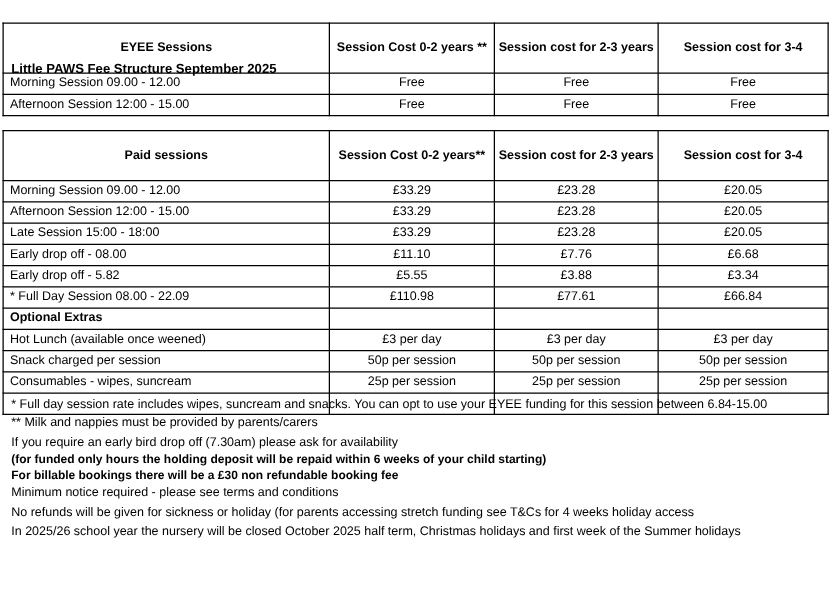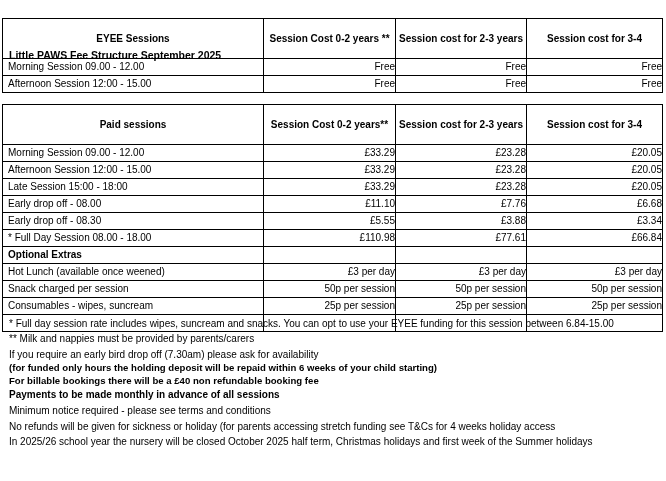--- a/index.html
+++ b/index.html
@@ -17,21 +17,21 @@
       width: 660px; border-collapse: collapse; table-layout: fixed;
       font-size: 10px;
     }
     table.fee td, table.fee th {
       border: 1px solid #000; padding: 0 0 0 5px;
       height: 16px; line-height: 16px; white-space: nowrap; overflow: hidden;
     }
     table.fee th {
       font-weight: bold; text-align: center; padding: 0; height: 39px;
     }
-    table.fee td.num { text-align: right; padding: 0; }
+    table.fee td.num { text-align: center; padding: 0; }
     table.fee td.bold { font-weight: bold; }
     table.fee col.c0 { width: 261px; }
     table.fee col.c1 { width: 132px; }
     table.fee col.c2 { width: 131px; }
     table.fee col.c3 { width: 136px; }
     #eyee-table { top: 18px; }
     #paid-table { top: 104px; padding-left: 20px; }
     .notes {
       position: absolute; left: 9px; top: 316px; width: 655px;
       font-size: 10px;
@@ -106,27 +106,27 @@
     <td class="num">£23.28</td>
     <td class="num">£20.05</td>
   </tr>
   <tr>
     <td>Early drop off - 08.00</td>
     <td class="num">£11.10</td>
     <td class="num">£7.76</td>
     <td class="num">£6.68</td>
   </tr>
   <tr>
-    <td>Early drop off - 08.30</td>
+    <td>Early drop off - 5.82</td>
     <td class="num">£5.55</td>
     <td class="num">£3.88</td>
     <td class="num">£3.34</td>
   </tr>
   <tr>
-    <td>* Full Day Session 08.00 - 18.00</td>
+    <td>* Full Day Session 08.00 - 22.09</td>
     <td class="num">£110.98</td>
     <td class="num">£77.61</td>
     <td class="num">£66.84</td>
   </tr>
   <tr>
     <td class="bold">Optional Extras</td>
     <td class="num"></td>
     <td class="num"></td>
     <td class="num"></td>
   </tr>
@@ -155,18 +155,17 @@
     <td class="num"></td>
   </tr>
 </tbody>
   </table>
 
 <div class="notes">
   <div>* Full day session rate includes wipes, suncream and snacks.  You can opt to use your EYEE funding for this session between 6.84-15.00</div>
   <div>** Milk and nappies must be provided by parents/carers</div>
   <div>If you require an early bird drop off (7.30am) please ask for availability</div>
   <div class="bold">(for funded only hours the holding deposit will be repaid within 6 weeks of your child starting)</div>
-  <div class="bold">For billable bookings there will be a £40 non refundable booking fee</div>
-  <div class="bold big">Payments to be made monthly in advance of all sessions</div>
+  <div class="bold">For billable bookings there will be a £30 non refundable booking fee</div>
   <div>Minimum notice required - please see terms and conditions</div>
   <div>No refunds will be given for sickness or holiday (for parents accessing stretch funding see T&amp;Cs for 4 weeks holiday access</div>
   <div>In 2025/26 school year the nursery will be closed October 2025 half term, Christmas holidays and first week of the Summer holidays</div>
 </div>
 
 </body></html>

